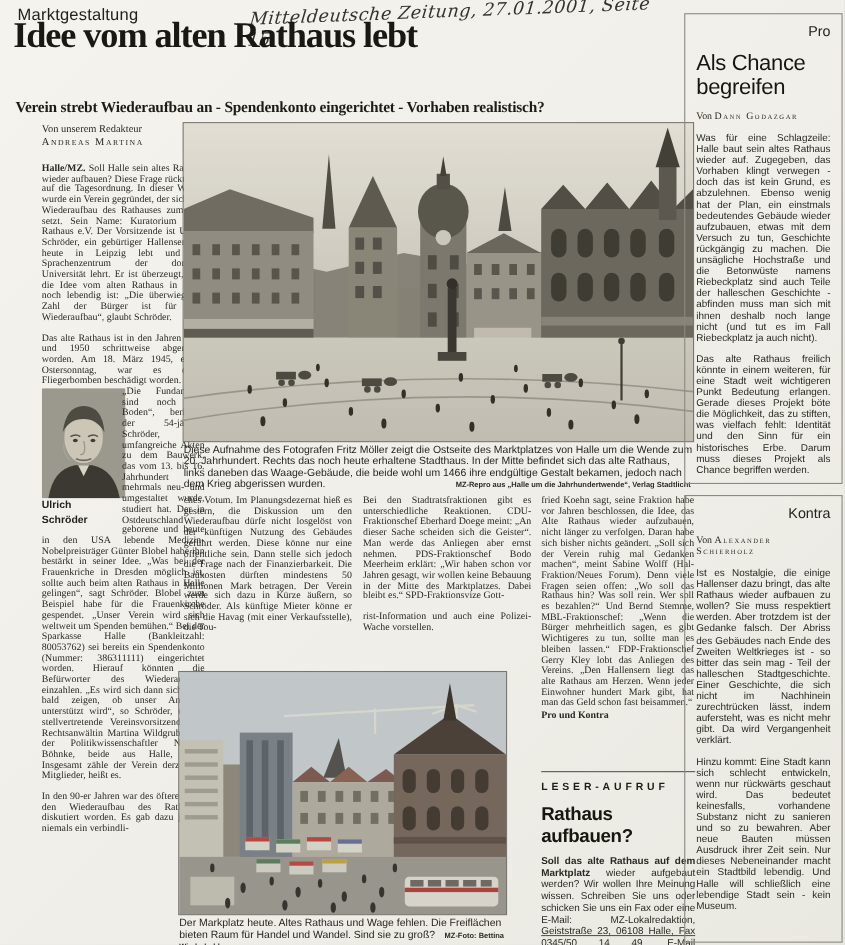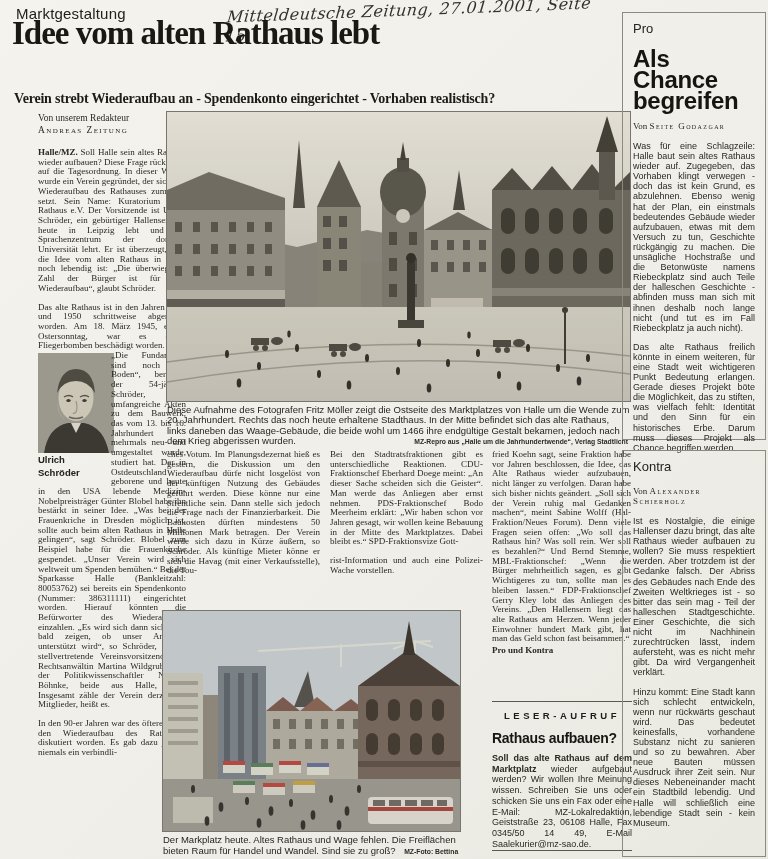--- a/index.html
+++ b/index.html
@@ -26,46 +26,46 @@
   .col2{position:absolute;left:167px;top:450px;width:153px;height:158px;overflow:hidden;}
   .col3{position:absolute;left:330px;top:450px;width:153px;height:158px;overflow:hidden;}
   .col4{position:absolute;left:492px;top:450px;width:139px;height:245px;overflow:hidden;}
   .protag{font:bold 9px/10px "Liberation Serif",serif;text-align:left;margin-top:1px;}
 
   .photo2{position:absolute;left:163px;top:611px;width:297px;height:220px;outline:1px solid #77756d;}
   .caption2{position:absolute;left:163px;top:835px;width:302px;font:9.5px/10.5px "Liberation Sans",sans-serif;color:#201f1a;}
   .credit2{font:bold 6.8px "Liberation Sans",sans-serif;padding-left:6px;color:#2c2b26;}
 
   .leser{position:absolute;left:492px;top:701px;width:140px;height:150px;border-top:1px solid #5a584f;border-bottom:1px solid #5a584f;padding-top:5px;box-sizing:border-box;}
-  .leser-label{font:bold 9.5px "Liberation Sans",sans-serif;letter-spacing:3.5px;text-align:center;margin:3px 0 9px 0;color:#1e1d18;}
-  .leser-head{font-family:"Liberation Sans",sans-serif;font-weight:bold;font-size:14px;margin:0 0 7px 0;letter-spacing:-.3px;color:#171611;}
+  .leser-label{font:bold 9.5px "Liberation Sans",sans-serif;letter-spacing:3.5px;text-align:left;margin:3px 0 9px 0;color:#1e1d18;}
+  .leser-head{font-family:"Liberation Sans",sans-serif;font-weight:bold;font-size:17px;margin:0 0 7px 0;letter-spacing:-.3px;color:#171611;}
   .leser-body{font:9px/10.7px "Liberation Sans",sans-serif;text-align:justify;margin:0;}
 
   .sidebox{position:absolute;left:622px;width:144px;border:1px solid #8b8980;padding:8px 10px;box-sizing:border-box;}
   .probox{top:12px;height:428px;}
   .kontrabox{top:450px;height:407px;}
-  .boxlabel{font:13px "Liberation Sans",sans-serif;margin:0 0 12px 0;color:#24231e;}
-  .boxhead{font-family:"Liberation Sans",sans-serif;font-weight:bold;font-size:24px;line-height:21px;letter-spacing:-.3px;margin:0 0 10px 0;color:#161510;}
+  .boxlabel{font:13px "Liberation Sans",sans-serif;margin:0 0 12px 0;color:#24231e;text-align:right;}
+  .boxhead{font-family:"Liberation Sans",sans-serif;font-weight:normal;font-size:20px;line-height:21px;letter-spacing:-.3px;margin:0 0 10px 0;color:#161510;}
   .boxbyline{font:9px "Liberation Serif",serif;margin:0 0 10px 0;}
   .boxp{font:9px/10.1px "Liberation Sans",sans-serif;text-align:justify;margin:0 0 9px 0;}
 </style>
 </head>
 <body>
 
 <div class="page">
 
   <div class="kicker">Marktgestaltung</div>
   <div class="handnote">Mitteldeutsche Zeitung, 27.01.2001, Seite 15</div>
   <h1 class="headline">Idee vom alten Rathaus lebt</h1>
   <h2 class="subhead">Verein strebt Wiederaufbau an - Spendenkonto eingerichtet - Vorhaben realistisch?</h2>
 
   <div class="col1">
     <div class="byline">
       <div>Von unserem Redakteur</div>
-      <div class="caps">Andreas Zeitung</div>
+      <div class="caps">Andreas Martina</div>
     </div>
     <p class="para"><b>Halle/MZ.</b> <span>Soll Halle sein altes Rathaus wieder aufbauen? Diese Frage rückt jetzt auf die Tagesordnung. In dieser Woche wurde ein Verein gegründet, der sich den Wiederaufbau des Rathauses zum Ziel setzt. Sein Name: Kuratorium Altes Rathaus e.V. Der Vorsitzende ist Ulrich Schröder, ein gebürtiger Hallenser, der heute in Leipzig lebt und am Sprachenzentrum der dortigen Universität lehrt. Er ist überzeugt, dass die Idee vom alten Rathaus in Halle noch lebendig ist: „Die überwiegende Zahl der Bürger ist für den Wiederaufbau“, glaubt Schröder.</span></p>
     <p class="para nogap">Das alte Rathaus ist in den Jahren 1948 und 1950 schrittweise abgerissen worden. Am 18. März 1945, einem Ostersonntag, war es durch Fliegerbomben beschädigt worden.</p>
     <div class="portrait">
       <svg viewBox="0 0 76 100">
         <rect width="76" height="100" fill="#a19e95"></rect>
         <rect width="76" height="100" fill="#8e8b82" opacity="0.35"></rect>
         <path d="M6,100 Q10,74 30,70 L46,70 Q66,74 71,100 Z" fill="#3b3932"></path>
         <path d="M33,70 L43,70 L38,80 Z" fill="#d8d3c6"></path>
         <ellipse cx="38" cy="45" rx="17.5" ry="23" fill="#ccc6b7"></ellipse>
@@ -352,21 +352,21 @@
 
   <div class="leser">
     <div class="leser-label">LESER-AUFRUF</div>
     <h3 class="leser-head">Rathaus aufbauen?</h3>
     <p class="leser-body"><b>Soll das alte Rathaus auf dem Marktplatz</b><span> wieder aufgebaut werden? Wir wollen Ihre Meinung wissen. Schreiben Sie uns oder schicken Sie uns ein Fax oder eine E-Mail: MZ-Lokalredaktion, Geiststraße 23, 06108 Halle, Fax 0345/50 14 49, E-Mail Saalekurier@mz-sao.de.</span></p>
   </div>
 
   <aside class="sidebox probox">
     <div class="boxlabel">Pro</div>
     <h3 class="boxhead">Als Chance begreifen</h3>
-    <div class="boxbyline"><span>Von</span> <span class="caps">Seite Godazgar</span></div>
+    <div class="boxbyline"><span>Von</span> <span class="caps">Dann Godazgar</span></div>
     <p class="boxp">Was für eine Schlagzeile: Halle baut sein altes Rathaus wieder auf. Zugegeben, das Vorhaben klingt verwegen - doch das ist kein Grund, es abzulehnen. Ebenso wenig hat der Plan, ein einstmals bedeutendes Gebäude wieder aufzubauen, etwas mit dem Versuch zu tun, Geschichte rückgängig zu machen. Die unsägliche Hochstraße und die Betonwüste namens Riebeckplatz sind auch Teile der halleschen Geschichte - abfinden muss man sich mit ihnen deshalb noch lange nicht (und tut es im Fall Riebeckplatz ja auch nicht).</p>
     <p class="boxp">Das alte Rathaus freilich könnte in einem weiteren, für eine Stadt weit wichtigeren Punkt Bedeutung erlangen. Gerade dieses Projekt böte die Möglichkeit, das zu stiften, was vielfach fehlt: Identität und den Sinn für ein historisches Erbe. Darum muss dieses Projekt als Chance begriffen werden.</p>
   </aside>
 
   <aside class="sidebox kontrabox">
     <div class="boxlabel">Kontra</div>
     <div class="boxbyline"><span>Von</span> <span class="caps">Alexander Schierholz</span></div>
     <p class="boxp">Ist es Nostalgie, die einige Hallenser dazu bringt, das alte Rathaus wieder aufbauen zu wollen? Sie muss respektiert werden. Aber trotzdem ist der Gedanke falsch. Der Abriss des Gebäudes nach Ende des Zweiten Weltkrieges ist - so bitter das sein mag - Teil der halleschen Stadtgeschichte. Einer Geschichte, die sich nicht im Nachhinein zurechtrücken lässt, indem aufersteht, was es nicht mehr gibt. Da wird Vergangenheit verklärt.</p>
     <p class="boxp">Hinzu kommt: Eine Stadt kann sich schlecht entwickeln, wenn nur rückwärts geschaut wird. Das bedeutet keinesfalls, vorhandene Substanz nicht zu sanieren und so zu bewahren. Aber neue Bauten müssen Ausdruck ihrer Zeit sein. Nur dieses Nebeneinander macht ein Stadtbild lebendig. Und Halle will schließlich eine lebendige Stadt sein - kein Museum.</p>
   </aside>

